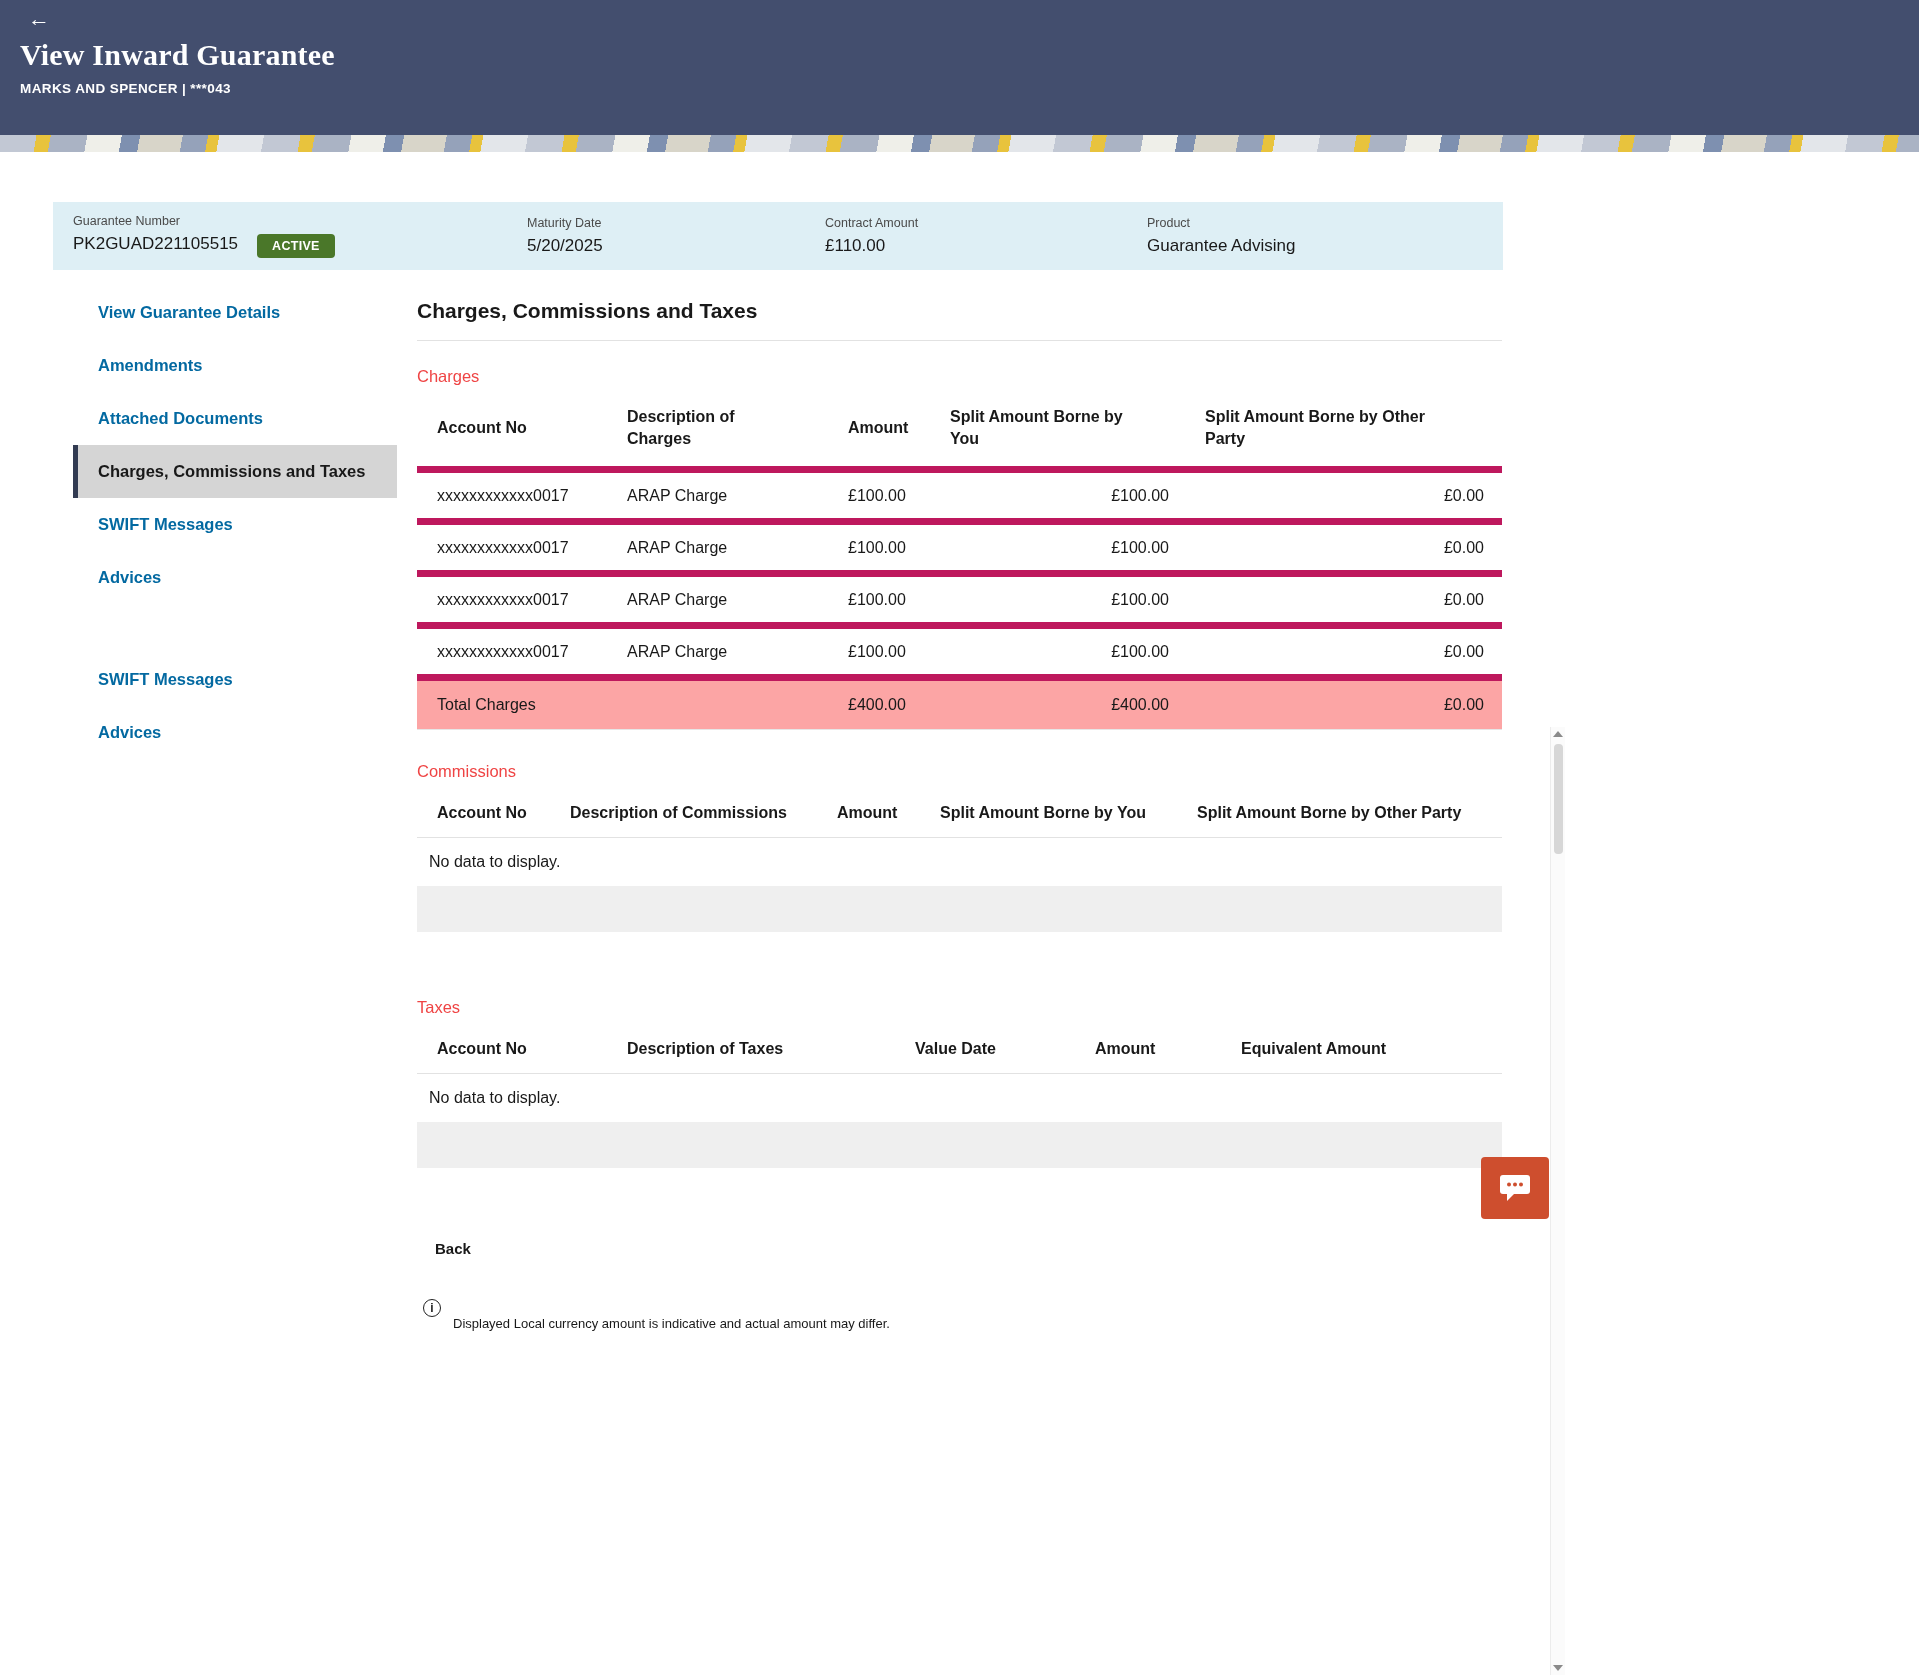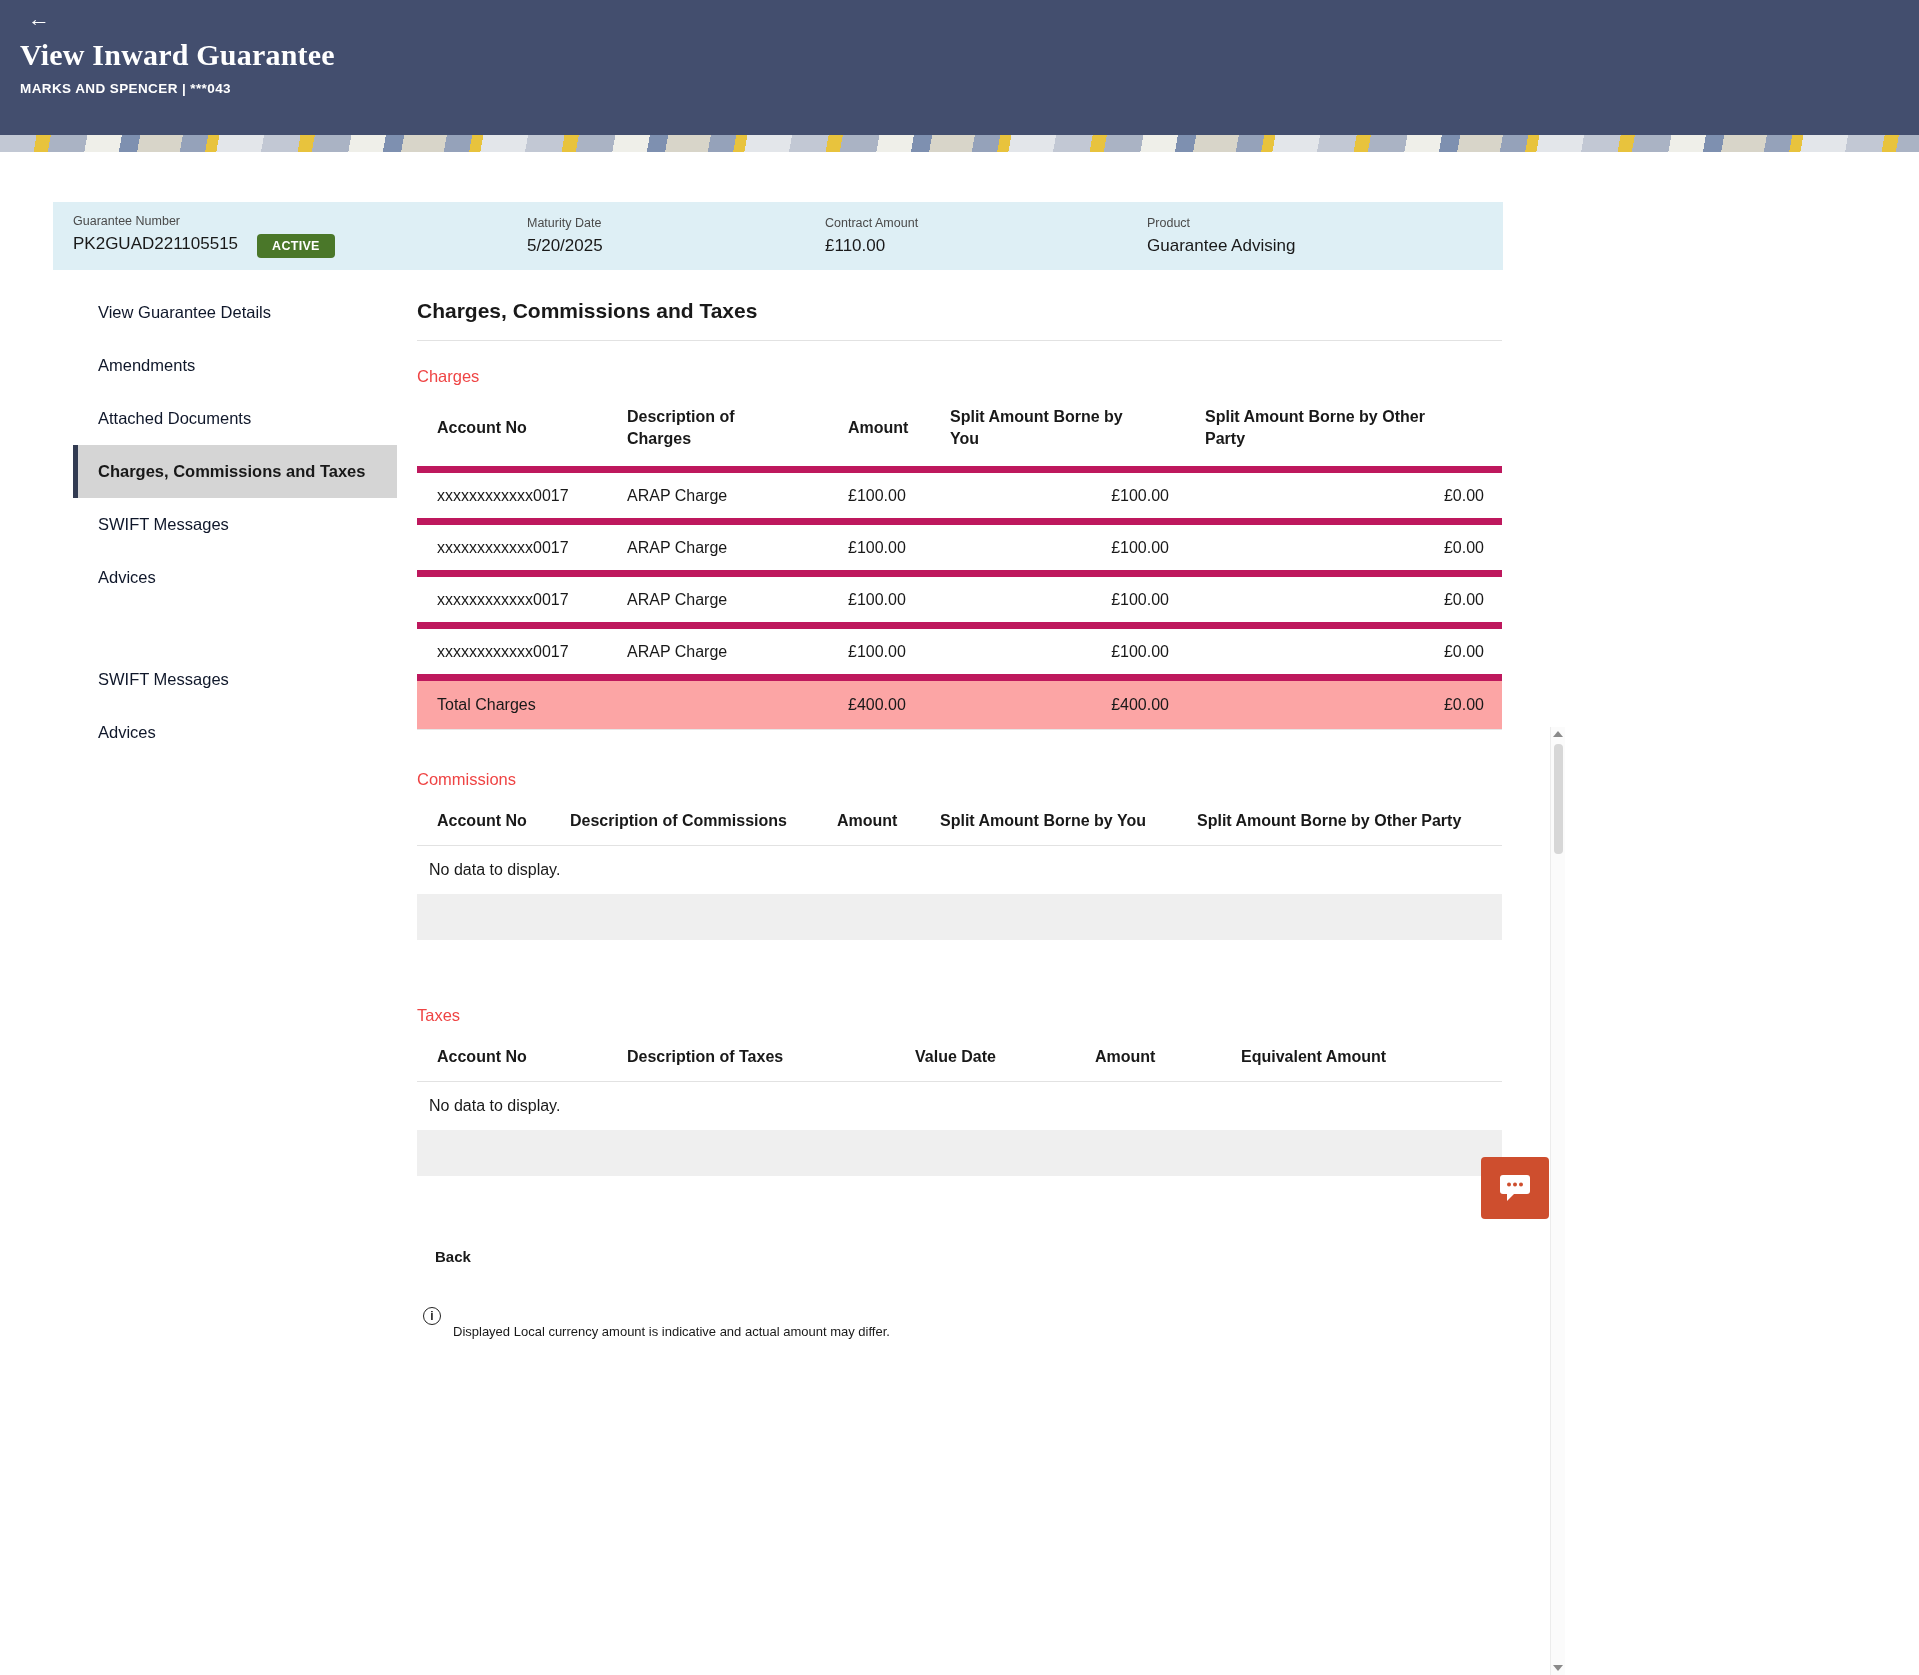--- a/index.html
+++ b/index.html
@@ -64,21 +64,21 @@
     padding:5px 15px; border-radius:4px;
   }
 
   
   .page-body { display:flex; margin:16px 0 0 73px; }
 
   .sidebar { width:324px; flex:0 0 324px; }
   .nav-item {
     height:53px; line-height:53px;
     padding-left:20px; border-left:5px solid transparent;
-    font-size:16.5px; font-weight:400; color:#0f172a;
+    font-size:16.5px; font-weight:700; color:#0369a1;
     cursor:pointer; white-space:nowrap;
   }
   .nav-item.active {
     background:#D5D5D5; border-left-color:#323B52;
     color:#191919; font-weight:700;
   }
   .nav-item.gap-top { margin-top:49px; }
 
   .content { margin-left:20px; width:1085px; }
   .content-title {
@@ -253,21 +253,21 @@
           <td>Total Charges</td>
           <td></td>
           <td>£400.00</td>
           <td>£400.00</td>
           <td>£0.00</td>
         </tr>
       </tbody>
     </table>
 
     
-    <div class="section-label" style="margin-top:40px;">Commissions</div>
+    <div class="section-label" style="margin-top:32px;">Commissions</div>
     <div>
       <div class="flat-head comm-cols">
         <span>Account No</span>
         <span>Description of Commissions</span>
         <span>Amount</span>
         <span>Split Amount Borne by You</span>
         <span>Split Amount Borne by Other Party</span>
       </div>
       <div class="flat-empty">No data to display.</div>
       <div class="flat-band"></div>

